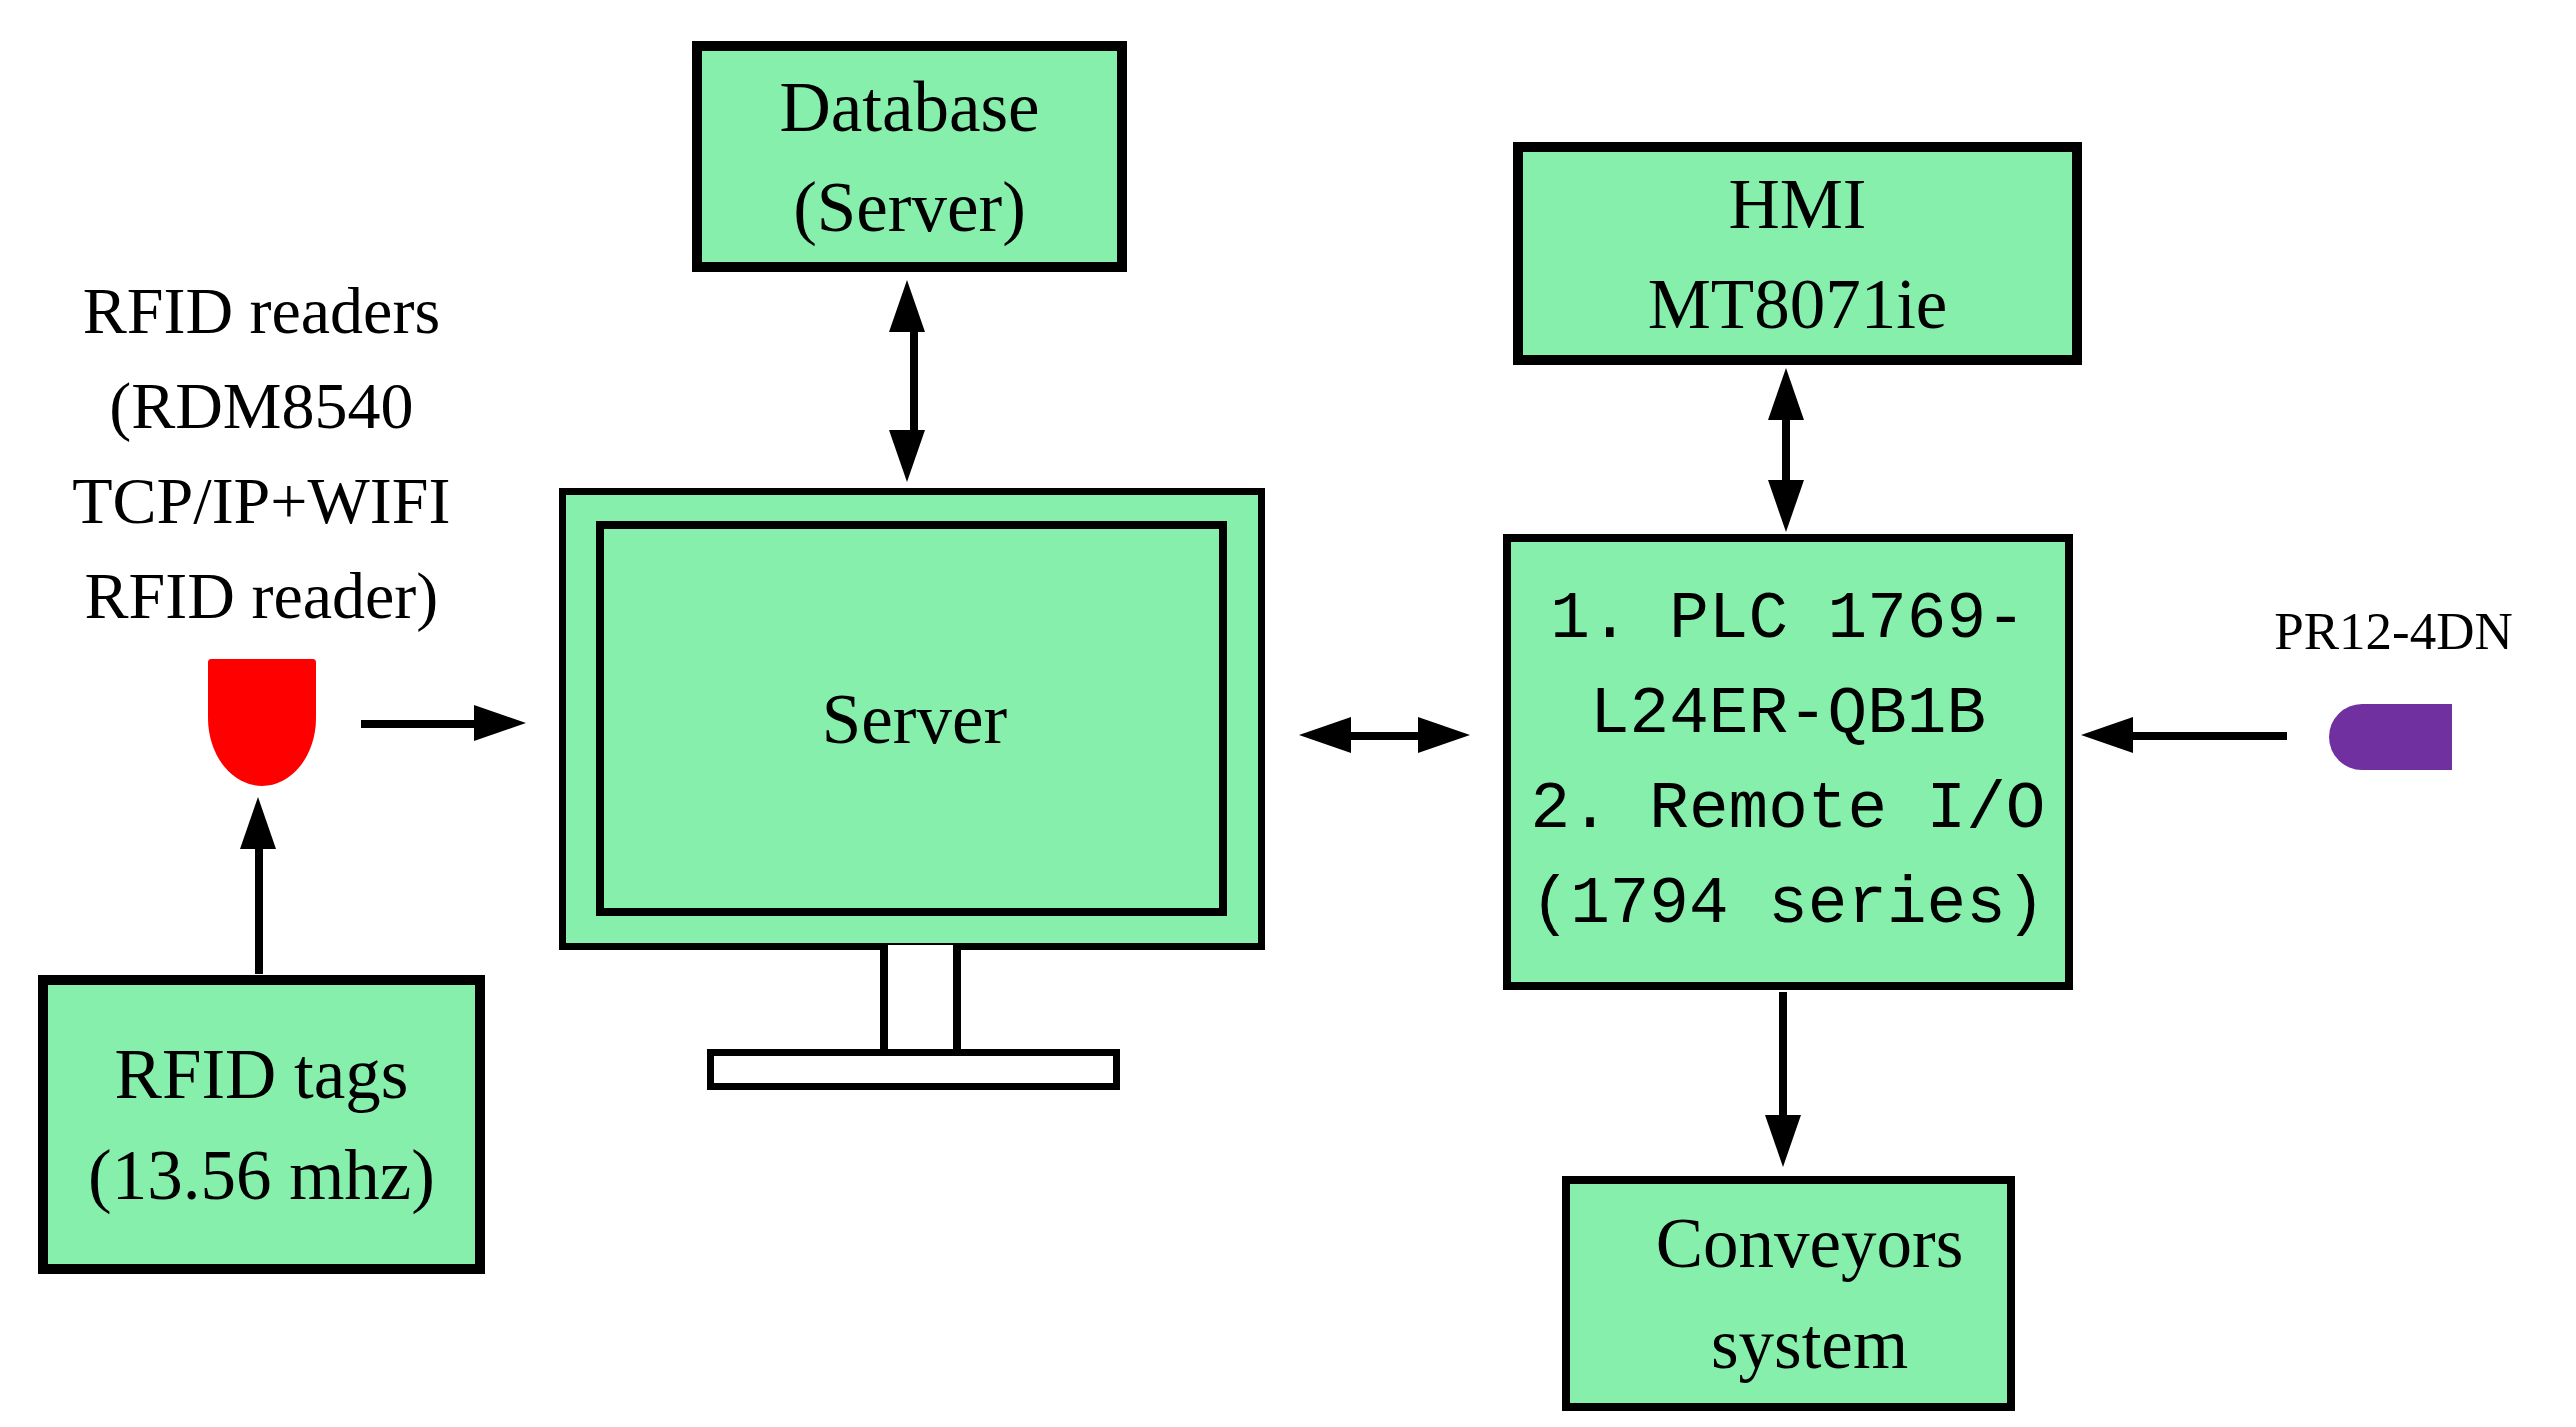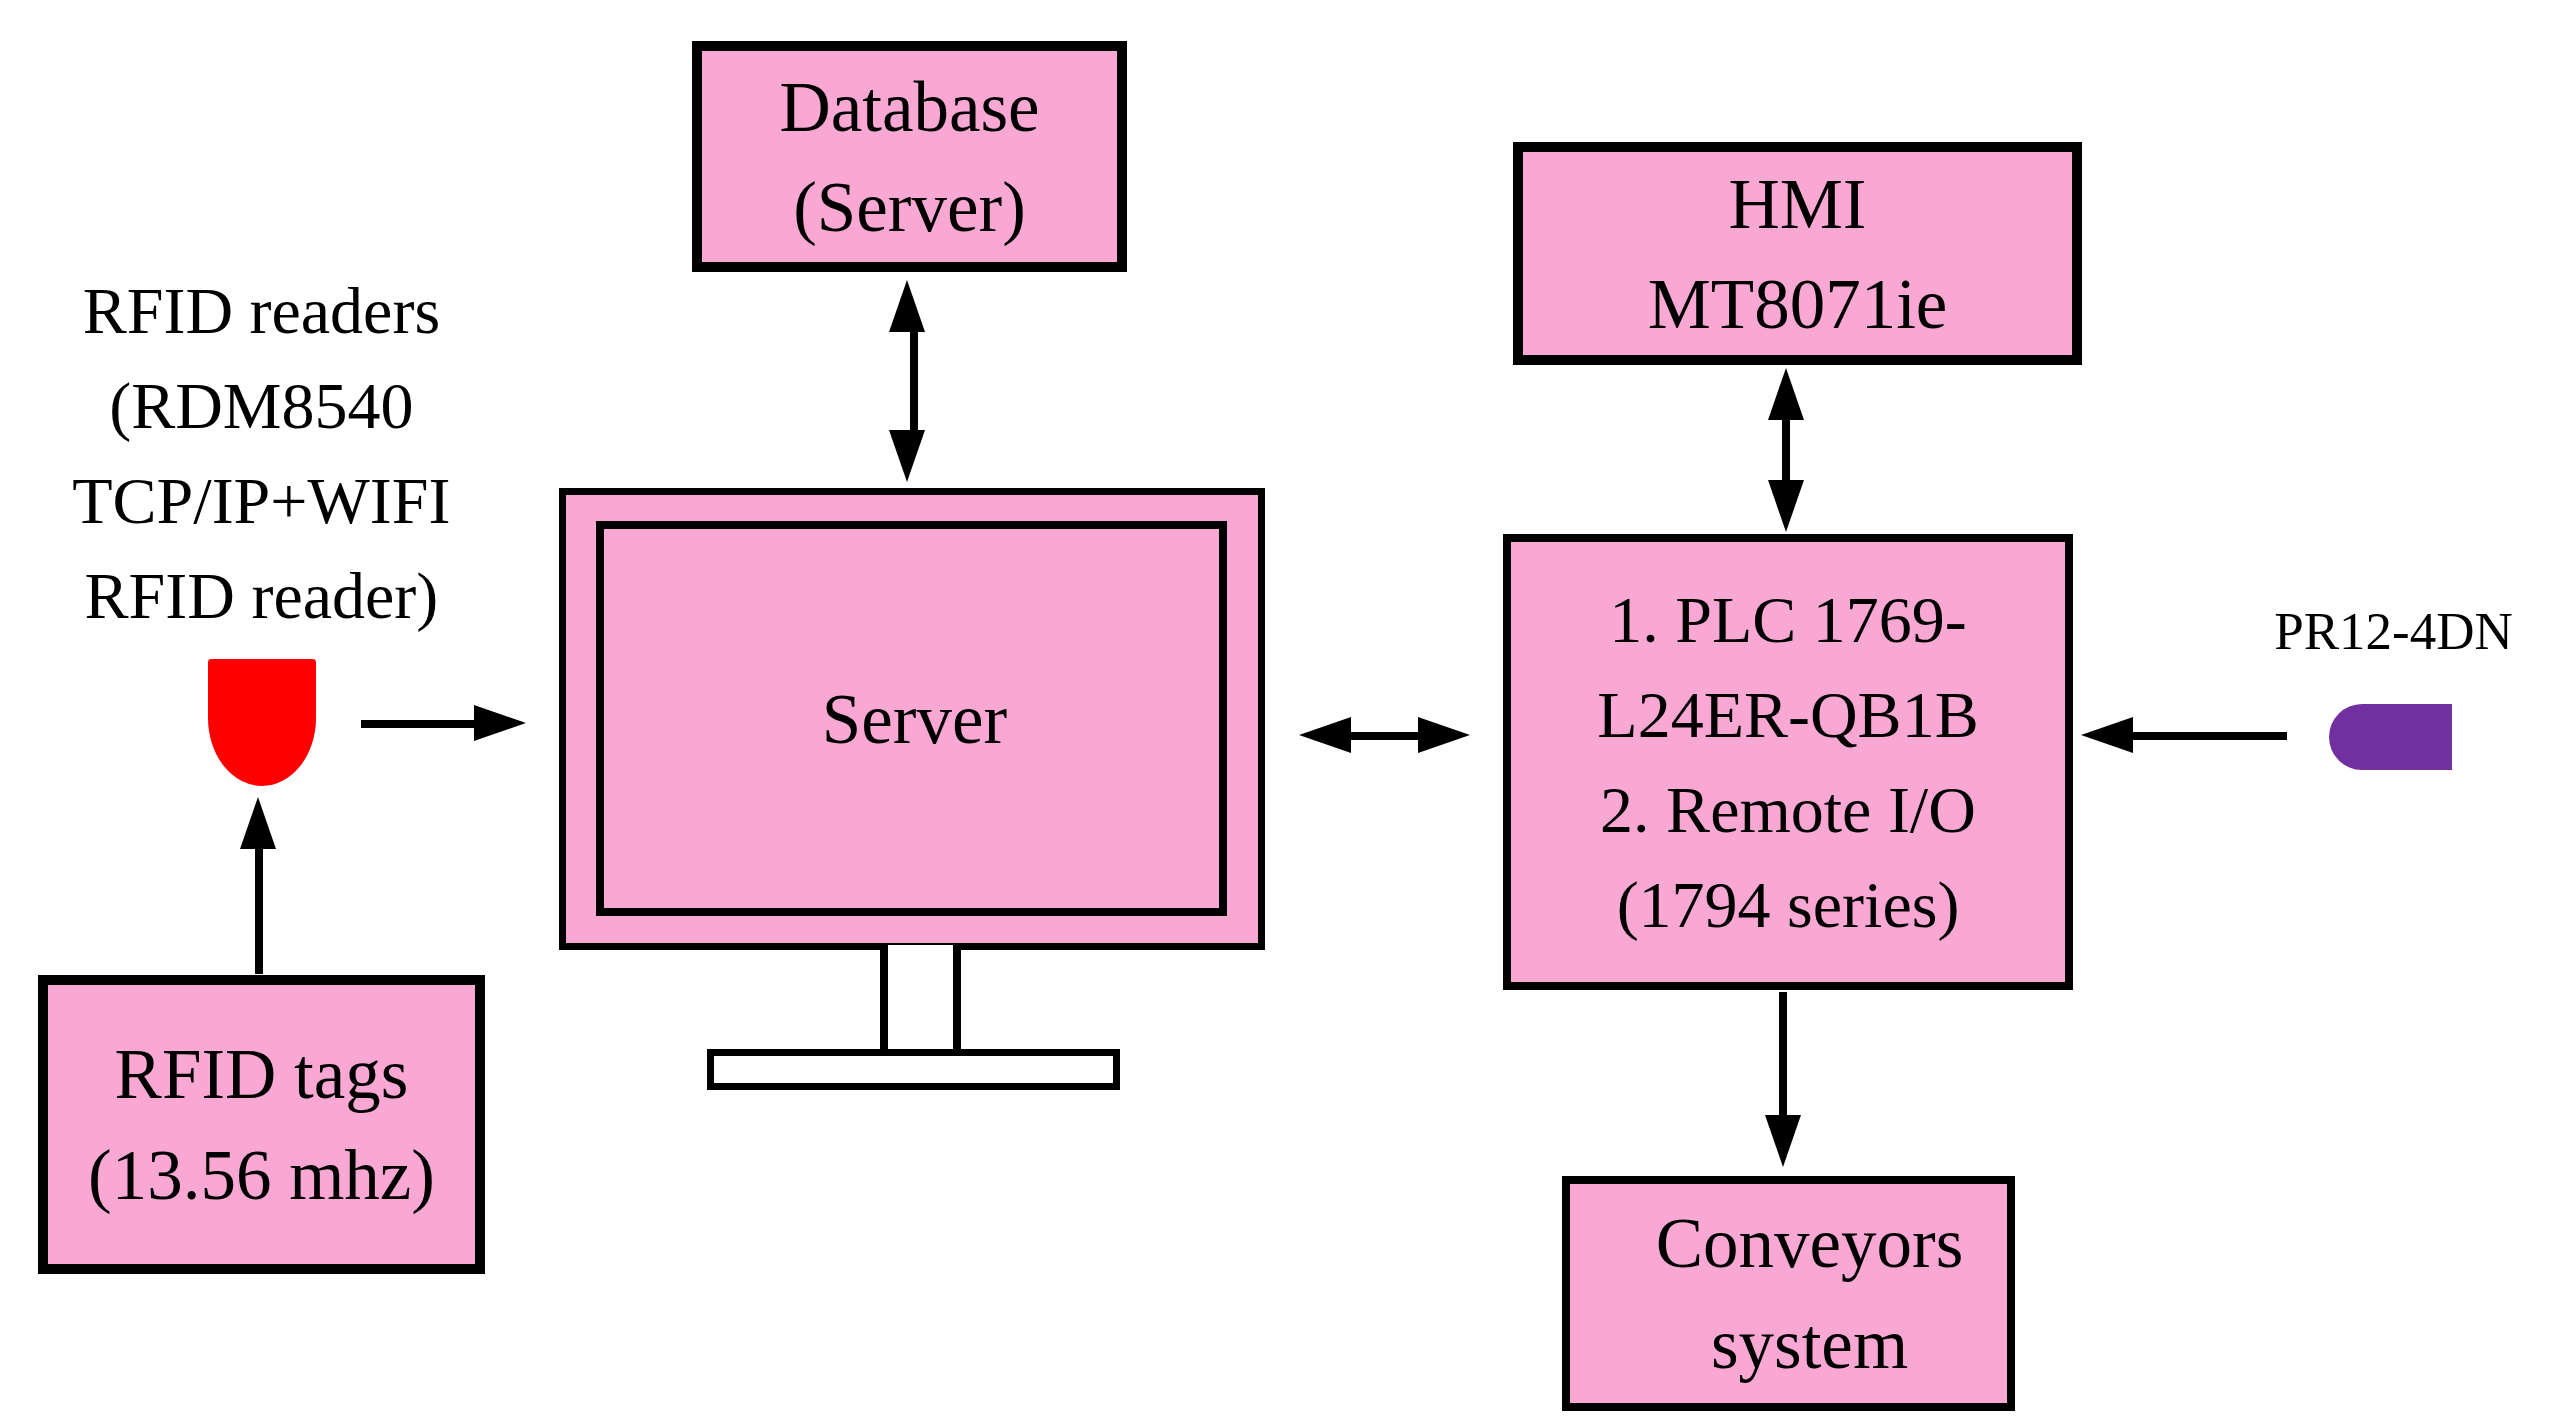--- a/index.html
+++ b/index.html
@@ -11,21 +11,21 @@
     position: relative;
     width: 2576px;
     height: 1428px;
     background: #ffffff;
     font-family: "Liberation Serif", "DejaVu Serif", serif;
     color: #000000;
     overflow: hidden;
   }
   .box {
     position: absolute;
-    background: #f9a8d4;
+    background: #86efac;
     border: 8.4px solid #000000;
     display: flex;
     flex-direction: column;
     justify-content: center;
     align-items: center;
     text-align: center;
     box-sizing: border-box;
   }
   .line {
     white-space: nowrap;
@@ -56,21 +56,21 @@
     height: 0;
   }
   .tri-up    { border-left: 18.6px solid transparent; border-right: 18.6px solid transparent; border-bottom: 52px solid #000000; }
   .tri-down  { border-left: 18.6px solid transparent; border-right: 18.6px solid transparent; border-top: 52px solid #000000; }
   .tri-left  { border-top: 18.6px solid transparent; border-bottom: 18.6px solid transparent; border-right: 52px solid #000000; }
   .tri-right { border-top: 18.6px solid transparent; border-bottom: 18.6px solid transparent; border-left: 52px solid #000000; }
 
   
   #box-database  { left: 692px;  top: 41px;   width: 435px; height: 231px; border-width: 10px; }
   #box-hmi       { left: 1513px; top: 142px;  width: 569px; height: 223px; border-width: 10px; }
-  #box-plc       { left: 1503px; top: 534px;  width: 570px; height: 456px; }
+  #box-plc       { left: 1503px; top: 534px;  width: 570px; height: 456px; font-family: Liberation Mono, monospace; }
   #box-tags      { left: 38px;   top: 975px; width: 447px; height: 299px; border-width: 10px; }
   #box-conveyors { left: 1562px; top: 1176px; width: 453px; height: 235px; padding-left: 42px; }
 
   
   #monitor-outer { left: 559px; top: 488px; width: 706px; height: 462px; border-width: 7.6px; }
   #monitor-screen { left: 596px; top: 521px; width: 631px; height: 395px; padding-left: 6px; }
   #monitor-neck {
     position: absolute; left: 880px; top: 945px; width: 81px; height: 106px;
     background: #ffffff; border-left: 8.4px solid #000000; border-right: 8.4px solid #000000;
     box-sizing: border-box;

